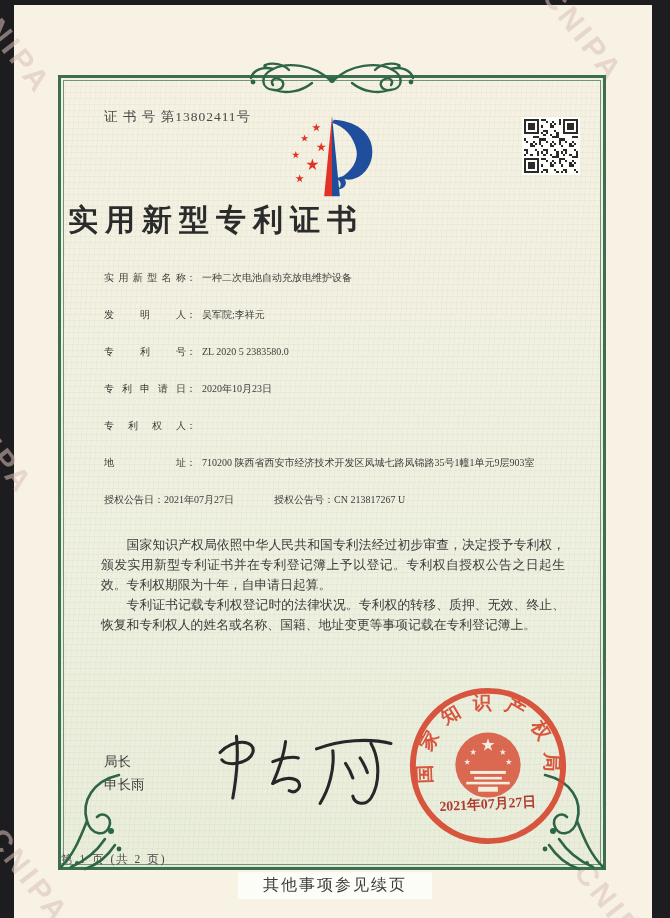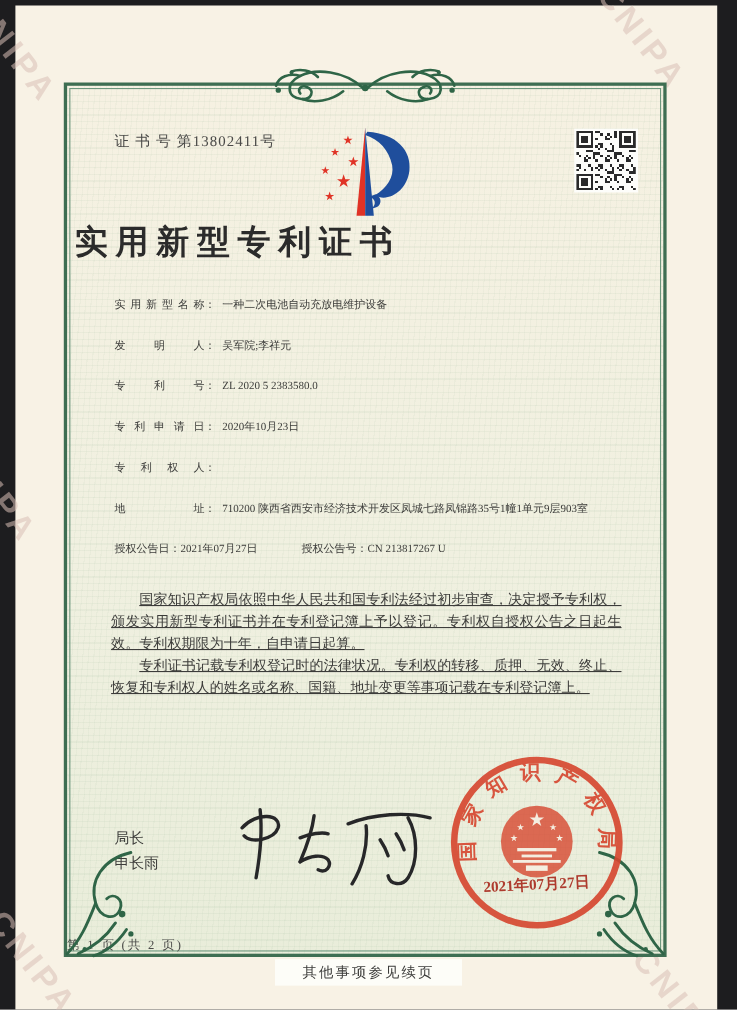--- a/index.html
+++ b/index.html
@@ -15,42 +15,42 @@
          border:3px solid #3e6e52;
          background:
            repeating-linear-gradient(0deg, rgba(110,156,118,0.07) 0 1px, transparent 1px 6px),
            repeating-linear-gradient(94deg, rgba(110,156,118,0.05) 0 1px, transparent 1px 5px),
            linear-gradient(180deg,#f6f1e2 0%,#f0f0e0 55%,#e9edda 100%);}
   .frame::before{content:"";position:absolute;inset:2px;border:1px solid #6d977d;pointer-events:none;}
   .ornament-top{position:absolute;left:50%;top:-22px;transform:translateX(-50%);z-index:3;}
   .corner{position:absolute;bottom:-6px;z-index:3;}
   .corner.bl{left:-6px;}
   .corner.br{right:-6px;transform:scaleX(-1);}
-  .cert-no{position:absolute;left:43px;top:42px;font-size:13.5px;color:#4a4a48;letter-spacing:1px;}
+  .cert-no{position:absolute;left:43px;top:30px;font-size:13.5px;color:#4a4a48;letter-spacing:1px;}
   .logo{position:absolute;left:222px;top:30px;}
   .qr{position:absolute;right:23px;top:39px;width:54px;height:54px;background:#fdfdfa;padding:2px;}
   .title{position:absolute;left:0;right:0;top:122px;font-size:30px;font-weight:bold;
          color:#2b2b2b;letter-spacing:7px;text-indent:7px;}
   .fields{position:absolute;left:43px;top:190px;width:462px;font-size:10px;color:#3c3c3a;}
   .field-row{display:flex;margin-bottom:17px;line-height:20px;}
   .f-label{flex:0 0 82px;text-align:justify;text-align-last:justify;white-space:nowrap;}
   .f-colon{flex:0 0 auto;}
   .f-value{flex:1;padding-left:6px;}
   .grant-pair{display:flex;line-height:20px;margin-top:12px;}
   .grant-pair .second{margin-left:40px;}
   .paras{position:absolute;left:40px;top:457px;width:464px;font-size:12.8px;line-height:20px;
          color:#3c3c3a;text-align:justify;}
-  .paras p{margin:0;text-indent:2em;text-decoration:underline;}
+  .paras p{margin:0;text-indent:2em;}
   .signer{position:absolute;left:43px;top:672px;font-size:13.5px;color:#3c3c3a;line-height:23px;}
   .signature{position:absolute;left:125px;top:640px;z-index:3;}
   .seal{position:absolute;left:343px;top:604px;z-index:4;}
   .page-info{position:absolute;left:0;right:0;bottom:0;text-align:left;font-size:11.5px;
              color:#4a4a48;letter-spacing:2px;}
   .footer-note{position:absolute;left:50%;top:872px;transform:translateX(-50%);z-index:2;
-               background:#fdfdf8;padding:3px 25px;font-size:13px;color:#3c3c3a;letter-spacing:2px;}
+               background:#fdfdf8;padding:3px 25px;font-size:16px;color:#3c3c3a;letter-spacing:2px;}
 </style>
 </head>
 <body>
 
 <div class="stage">
 
   <div class="paper"></div>
 
   <span class="wm" style="left:-10px;top:-8px;">CNIPA</span>
   <span class="wm" style="left:562px;top:-20px;">CNIPA</span>

